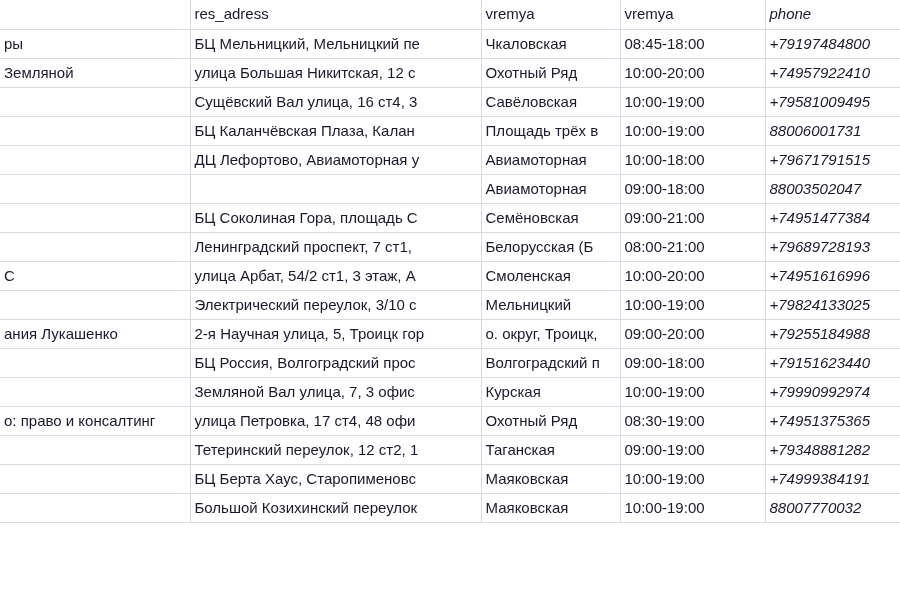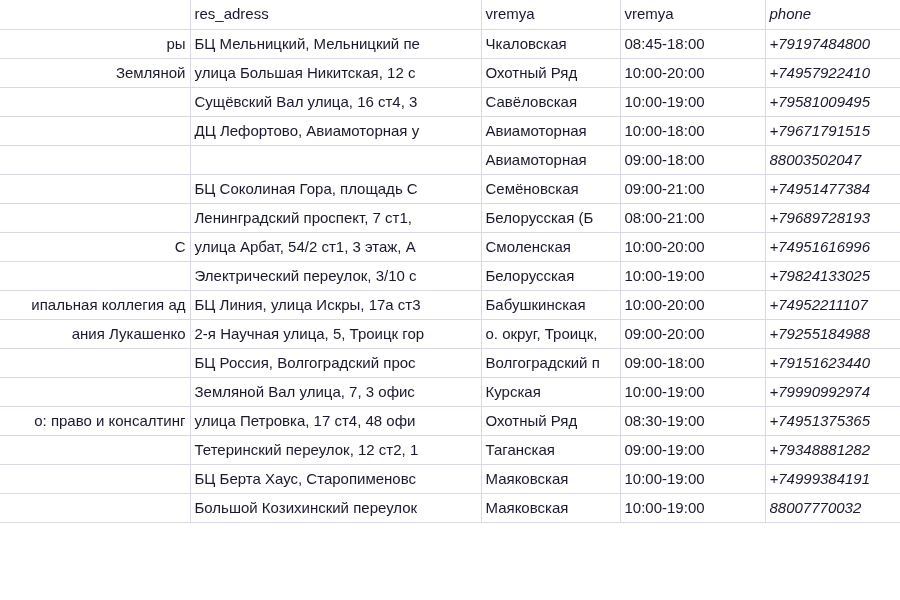--- a/index.html
+++ b/index.html
@@ -45,21 +45,21 @@
     color: #1a1a2e;
   }
   
   col.c-name    { width: 190px; }
   col.c-address { width: 291px; }
   col.c-metro   { width: 139px; }
   col.c-vremya  { width: 145px; }
   col.c-phone   { width: 135px; }
 
   td.col-name {
-    text-align: right;
+    text-align: left;
     padding-right: 6px;
     border-left: none;
   }
   td.col-address,
   td.col-metro,
   td.col-vremya,
   td.col-phone {
     text-align: left;
     padding-left: 6px;
   }
@@ -105,20 +105,27 @@
         </tr>
         <tr>
           <td class="col-name empty"></td>
           <td class="col-address">Сущёвский Вал улица, 16 ст4, 3</td>
           <td class="col-metro">Савёловская</td>
           <td class="col-vremya">10:00-19:00</td>
           <td class="col-phone">+79581009495</td>
         </tr>
         <tr>
           <td class="col-name empty"></td>
+          <td class="col-address">БЦ Каланчёвская Плаза, Калан</td>
+          <td class="col-metro">Площадь трёх в</td>
+          <td class="col-vremya">10:00-19:00</td>
+          <td class="col-phone">88006001731</td>
+        </tr>
+        <tr>
+          <td class="col-name empty"></td>
           <td class="col-address">ДЦ Лефортово, Авиамоторная у</td>
           <td class="col-metro">Авиамоторная</td>
           <td class="col-vremya">10:00-18:00</td>
           <td class="col-phone">+79671791515</td>
         </tr>
         <tr>
           <td class="col-name empty"></td>
           <td class="col-address empty"></td>
           <td class="col-metro">Авиамоторная</td>
           <td class="col-vremya">09:00-18:00</td>
@@ -141,30 +148,23 @@
         <tr>
           <td class="col-name">С</td>
           <td class="col-address">улица Арбат, 54/2 ст1, 3 этаж, А</td>
           <td class="col-metro">Смоленская</td>
           <td class="col-vremya">10:00-20:00</td>
           <td class="col-phone">+74951616996</td>
         </tr>
         <tr>
           <td class="col-name empty"></td>
           <td class="col-address">Электрический переулок, 3/10 с</td>
-          <td class="col-metro">Белорусская</td>
+          <td class="col-metro">Мельницкий</td>
           <td class="col-vremya">10:00-19:00</td>
           <td class="col-phone">+79824133025</td>
-        </tr>
-        <tr>
-          <td class="col-name">ипальная коллегия ад</td>
-          <td class="col-address">БЦ Линия, улица Искры, 17а ст3</td>
-          <td class="col-metro">Бабушкинская</td>
-          <td class="col-vremya">10:00-20:00</td>
-          <td class="col-phone">+74952211107</td>
         </tr>
         <tr>
           <td class="col-name">ания Лукашенко</td>
           <td class="col-address">2-я Научная улица, 5, Троицк гор</td>
           <td class="col-metro">о. округ, Троицк,</td>
           <td class="col-vremya">09:00-20:00</td>
           <td class="col-phone">+79255184988</td>
         </tr>
         <tr>
           <td class="col-name empty"></td>

